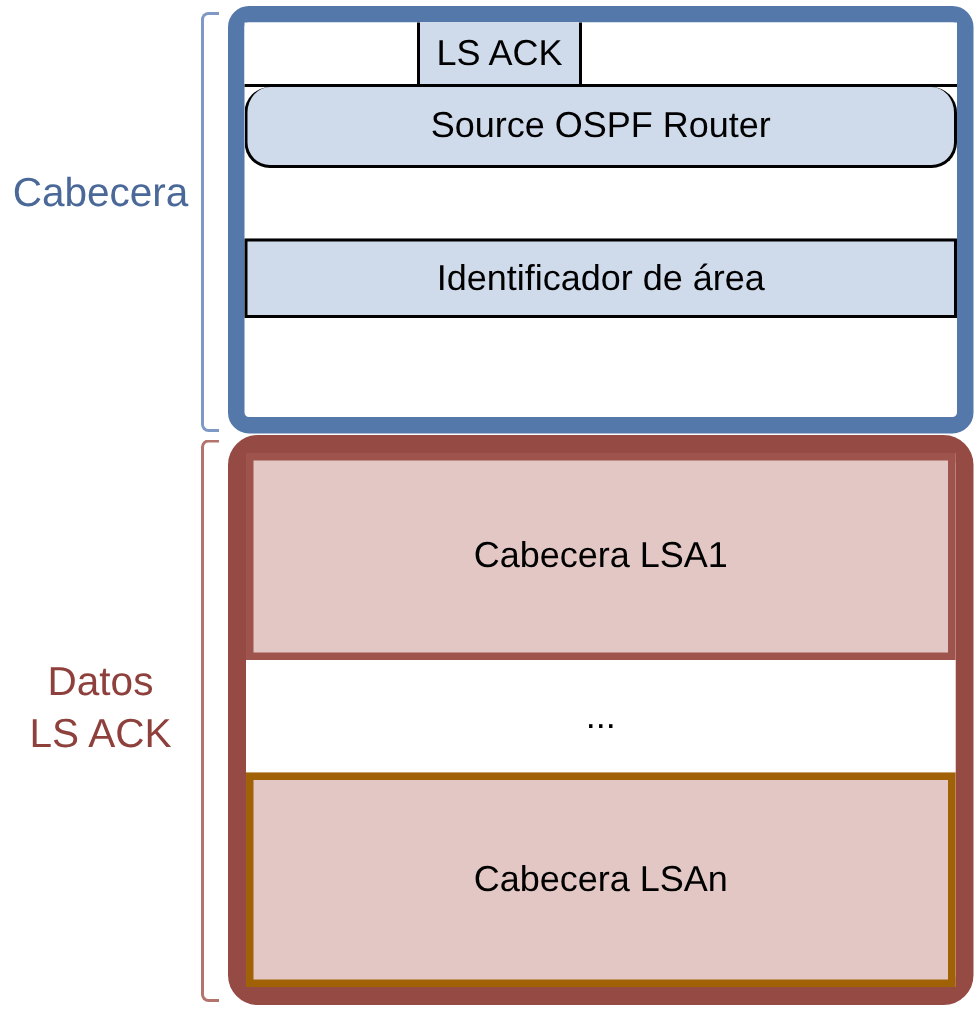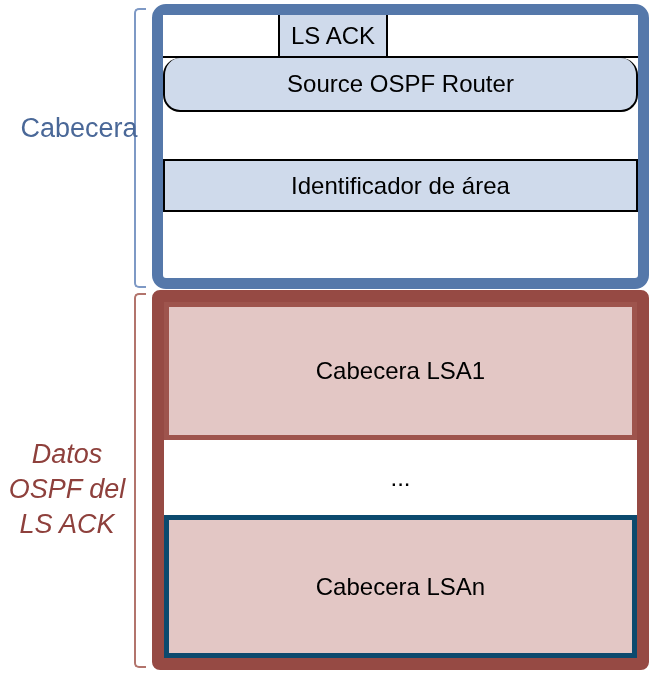--- a/index.html
+++ b/index.html
@@ -43,27 +43,25 @@
     position: absolute;
     left: 0;
     width: 134px;
     text-align: center;
     font-size: 27px;
   }
   #header-label {
     top: 112px;
     line-height: 33px;
     color: #4a6898;
-    padding-left: 12px;
   }
   #data-label {
     top: 437px;
     line-height: 35px;
     color: #8e403c;
-    font-style: italic;
   }
   .side-label span { display: block; }
 
   
   #ospf-header-box {
     position: absolute;
     left: 152px;
     top: 4px;
     width: 497px;
     height: 285px;
@@ -125,21 +123,21 @@
 
   
   #lsa-data-box {
     position: absolute;
     left: 152px;
     top: 290px;
     width: 497px;
     height: 380px;
     box-sizing: border-box;
     border: 12px solid #964a44;
-    border-radius: 8px;
+    border-radius: 20px;
     background: #fef9c3;
   }
   .lsa-row {
     position: absolute;
     left: 0;
     width: 100%;
     box-sizing: border-box;
     display: flex;
     align-items: center;
     justify-content: center;
@@ -154,21 +152,21 @@
   }
   #ellipsis-row {
     top: 138px;
     height: 75px;
     background: #ffffff;
   }
   #lsan-row {
     top: 213px;
     height: 143px;
     background: #e3c7c5;
-    border: 5px solid #0c4a6e;
+    border: 5px solid #a16207;
   }
 </style>
 </head>
 <body>
 
 <div id="canvas">
 
   <div class="bracket" id="header-bracket"></div>
   <div class="side-label" id="header-label">
     <span>Cabecera</span>
@@ -178,21 +176,20 @@
     <div id="header-top-row">
       <div id="ls-ack-cell">LS ACK</div>
     </div>
     <div class="header-field-row" id="source-router-row">Source OSPF Router</div>
     <div class="header-field-row" id="area-id-row">Identificador de área</div>
   </div>
 
   <div class="bracket" id="data-bracket"></div>
   <div class="side-label" id="data-label">
     <span>Datos</span>
-    <span>OSPF del</span>
     <span>LS ACK</span>
   </div>
 
   <div id="lsa-data-box">
     <div class="lsa-row" id="lsa1-row">Cabecera LSA1</div>
     <div class="lsa-row" id="ellipsis-row">...</div>
     <div class="lsa-row" id="lsan-row">Cabecera LSAn</div>
   </div>
 
 </div>

